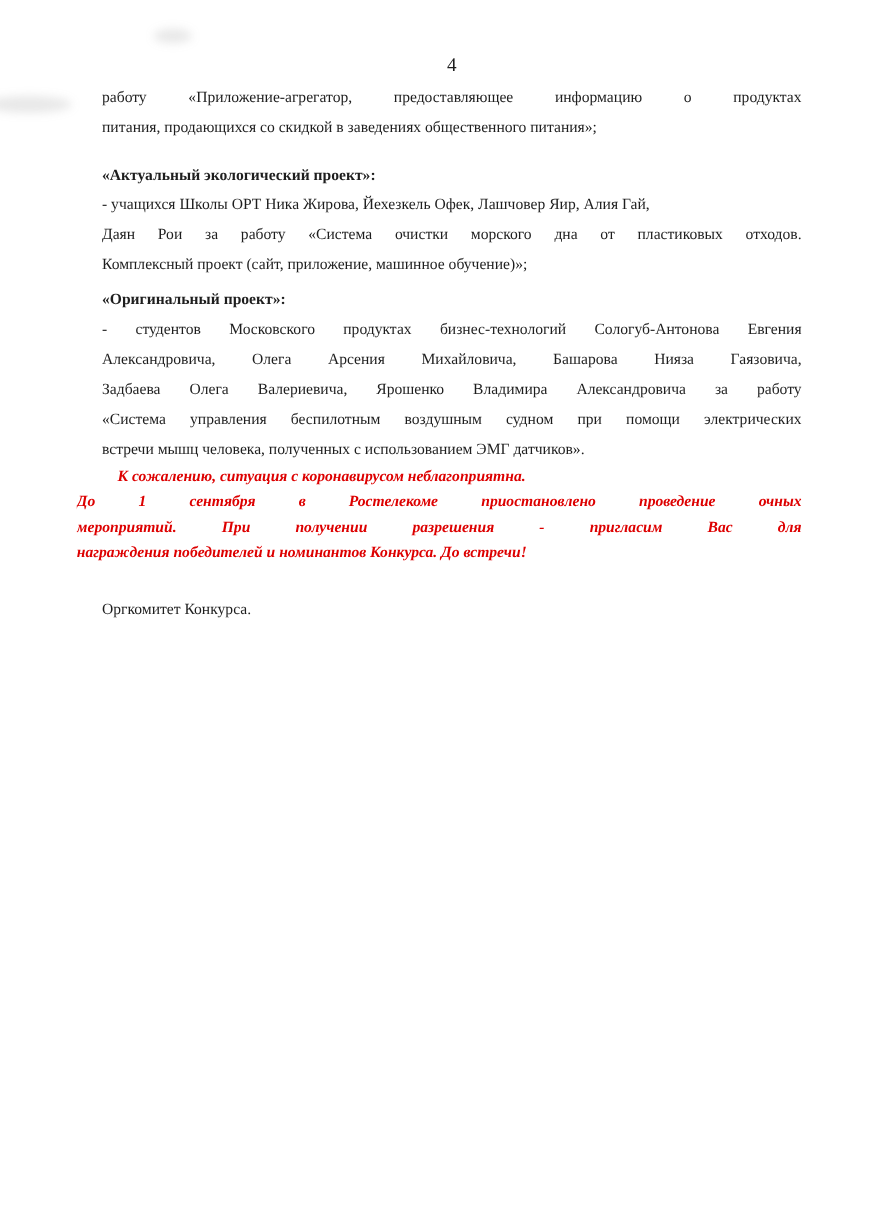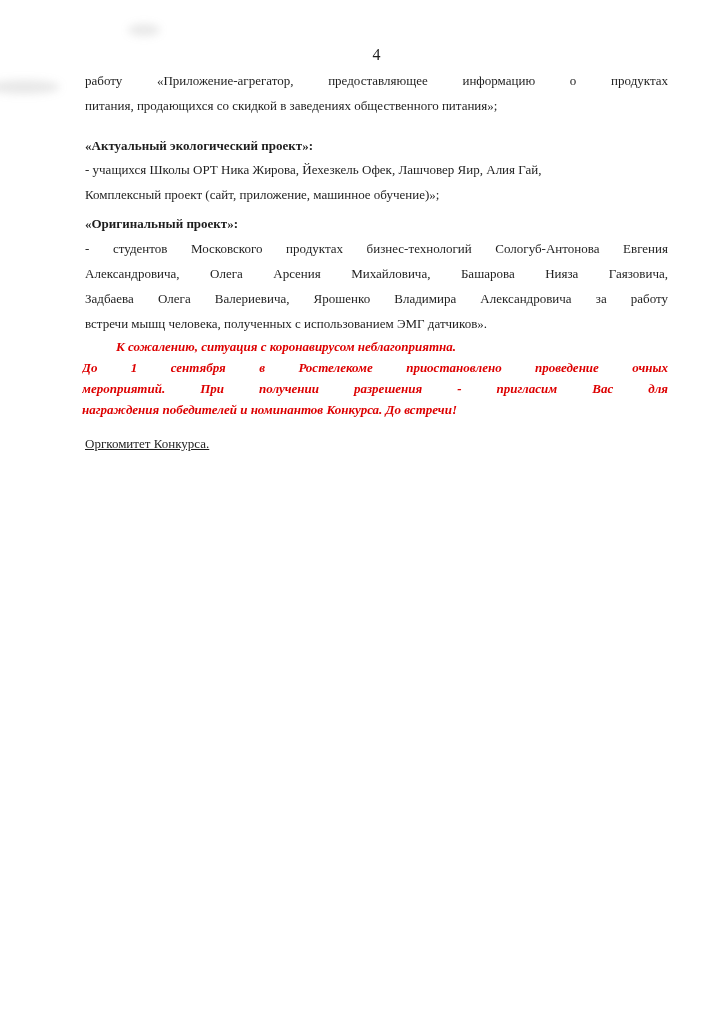--- a/index.html
+++ b/index.html
@@ -44,25 +44,24 @@
 
   .notice {
     margin-left: -21px;  
     color: var(--accent-red, #dd0000);
     font-weight: bold;
     font-style: italic;
   }
   .notice .line {
     height: 21px;
     line-height: 21px;
-    margin-left: 18px;
   }
   .indent { text-indent: 34px; }
 
-  .sig { margin-top: 11px; text-decoration: underline; }
+  .sig { margin-top: 25px; }
 
   
   .smudge {
     position: absolute;
     border-radius: 50%;
     background: rgba(110, 110, 110, 0.16);
     filter: blur(4px);
     pointer-events: none;
   }
   .smudge-a { left: 128px; top: 24px; width: 32px; height: 12px; }
@@ -81,29 +80,31 @@
 
     <div>
       <div class="line j">работу «Приложение-агрегатор, предоставляющее информацию о продуктах</div>
       <div class="line">питания, продающихся со скидкой в заведениях общественного питания»;</div>
     </div>
 
     <div class="line heading h1">«Актуальный экологический проект»:</div>
 
     <div>
       <div class="line">- учащихся Школы ОРТ Ника Жирова, Йехезкель Офек, Лашчовер Яир, Алия Гай,</div>
+      <div class="line j">Даян Рои за работу «Система очистки морского дна от пластиковых отходов.</div>
       <div class="line">Комплексный проект (сайт, приложение, машинное обучение)»;</div>
     </div>
 
     <div class="line heading h2">«Оригинальный проект»:</div>
 
     <div>
       <div class="line j">- студентов Московского продуктах бизнес-технологий Сологуб-Антонова Евгения</div>
       <div class="line j">Александровича, Олега Арсения Михайловича, Башарова Нияза Гаязовича,</div>
       <div class="line j">Задбаева Олега Валериевича, Ярошенко Владимира Александровича за работу</div>
+      <div class="line j">«Система управления беспилотным воздушным судном при помощи электрических</div>
       <div class="line">встречи мышц человека, полученных с использованием ЭМГ датчиков».</div>
     </div>
 
     <div class="notice">
       <div class="line indent">К сожалению, ситуация с коронавирусом неблагоприятна.</div>
       <div class="line j">До 1 сентября в Ростелекоме приостановлено проведение очных</div>
       <div class="line j">мероприятий. При получении разрешения - пригласим Вас для</div>
       <div class="line">награждения победителей и номинантов Конкурса. До встречи!</div>
     </div>
 

